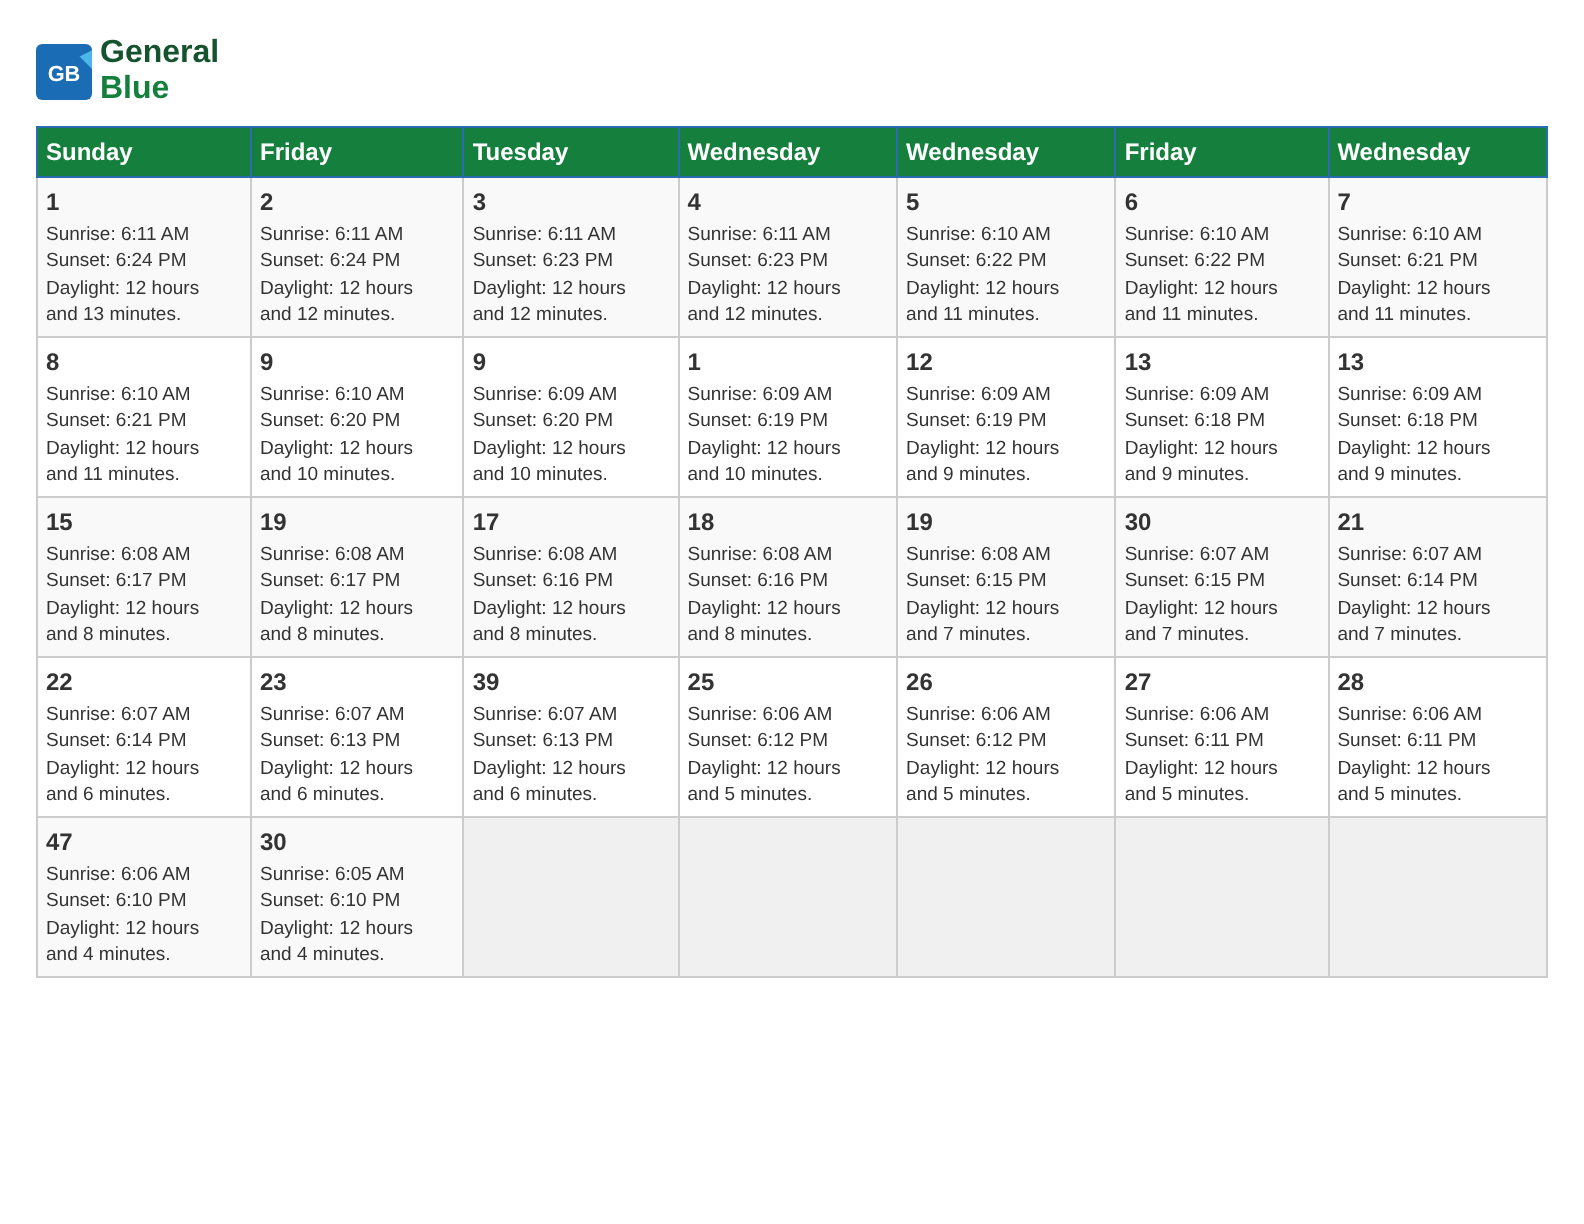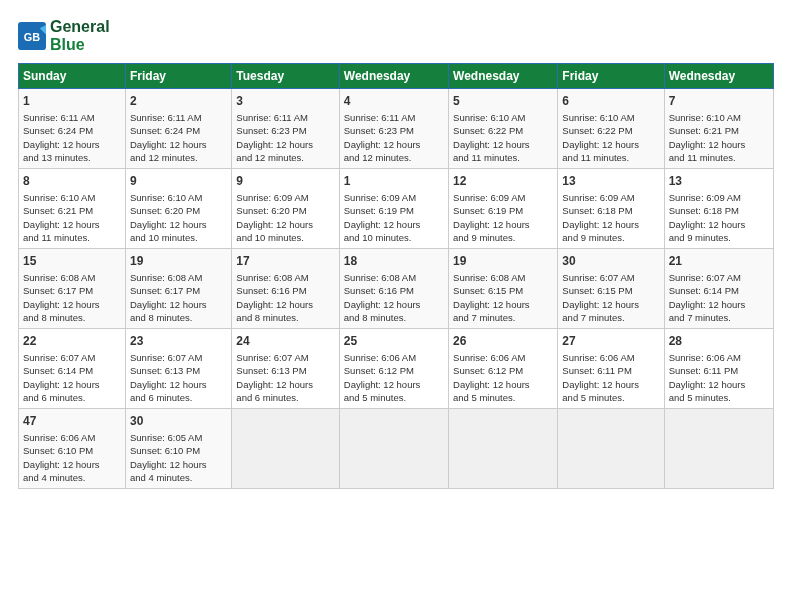--- a/index.html
+++ b/index.html
@@ -279,21 +279,21 @@
             <div>and 6 minutes.</div>
           </td>
           <td>
             <span class="day-num">23</span>
             <div>Sunrise: 6:07 AM</div>
             <div>Sunset: 6:13 PM</div>
             <div>Daylight: 12 hours</div>
             <div>and 6 minutes.</div>
           </td>
           <td>
-            <span class="day-num">24</span>
+            <span class="day-num">39</span>
             <div>Sunrise: 6:07 AM</div>
             <div>Sunset: 6:13 PM</div>
             <div>Daylight: 12 hours</div>
             <div>and 6 minutes.</div>
           </td>
           <td>
             <span class="day-num">25</span>
             <div>Sunrise: 6:06 AM</div>
             <div>Sunset: 6:12 PM</div>
             <div>Daylight: 12 hours</div>

